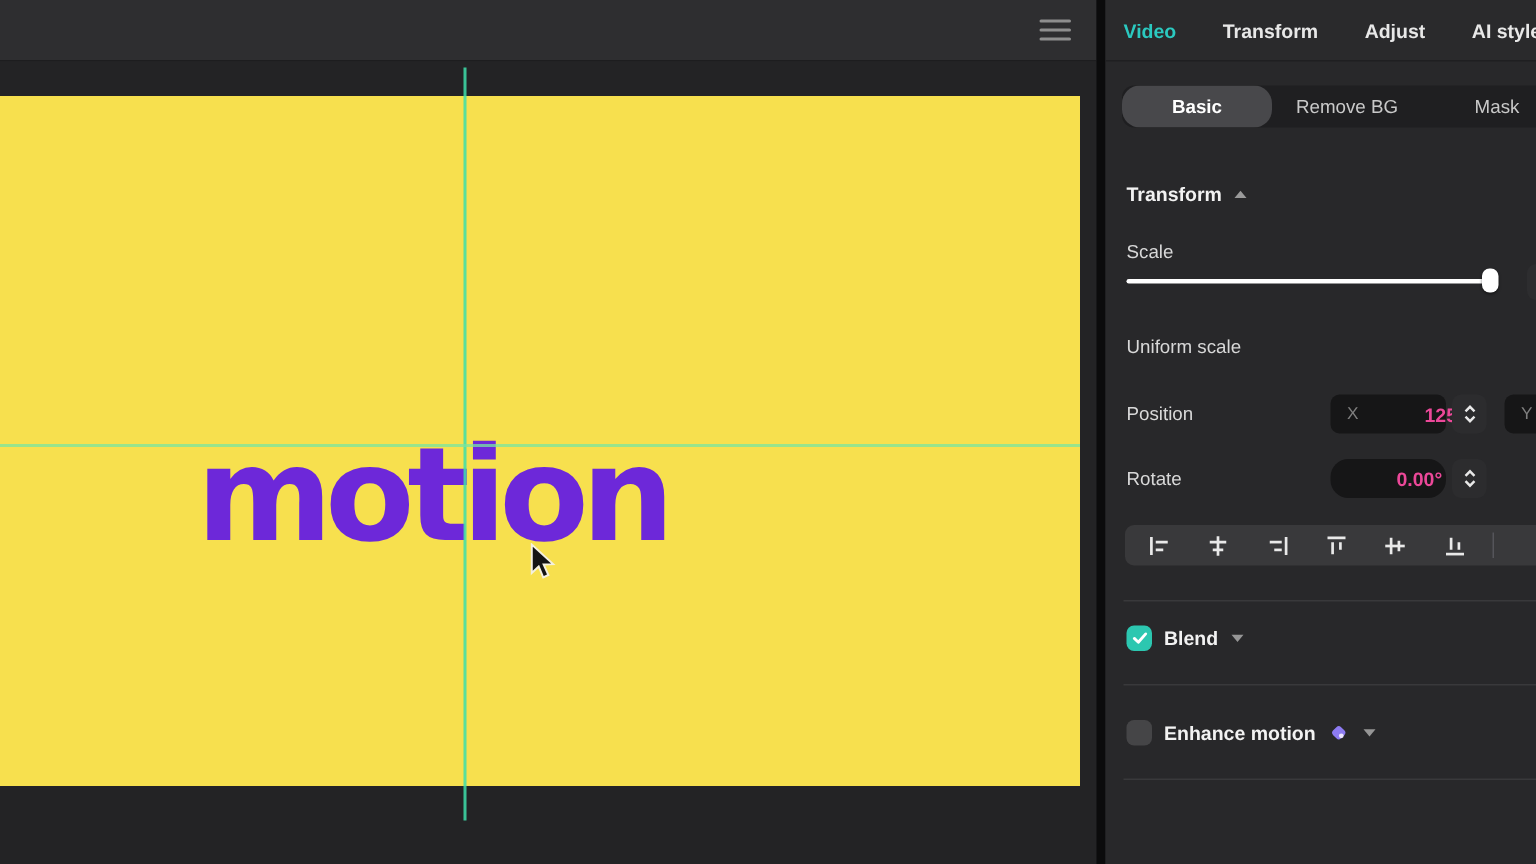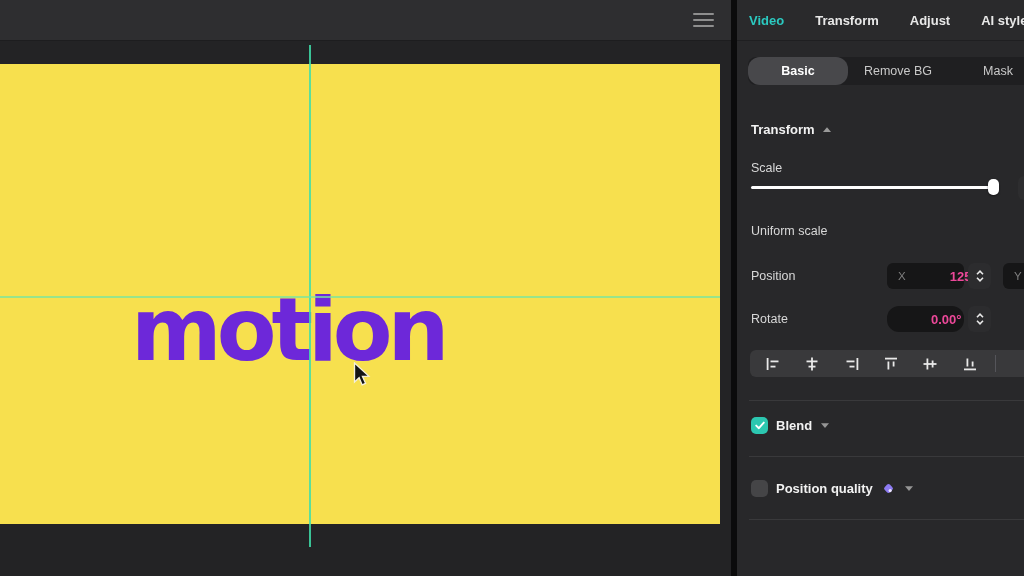--- a/index.html
+++ b/index.html
@@ -222,21 +222,21 @@
         <svg width="10" height="7" viewBox="0 0 10 7">
             <path d="M1 1.2 L9 1.2 L5 6 Z" fill="#969696"></path>
           </svg>
       </span>
     </div>
 
     <div class="h-rule" style="top:456px;"></div>
 
     <div class="toggle-row" style="top:479px;">
       <div class="checkbox"></div>
-      <span class="toggle-label">Position quality</span>
+      <span class="toggle-label">Enhance motion</span>
       <span class="gem">
         <svg width="15" height="15" viewBox="0 0 16 16">
           <rect x="4" y="4" width="8" height="8" rx="2.4" transform="rotate(45 8 8)" fill="#8d7bf2"></rect>
           <circle cx="9.8" cy="10.2" r="1.7" fill="#ece6ff"></circle>
         </svg>
       </span>
       <span class="chev-down">
         <svg width="10" height="7" viewBox="0 0 10 7">
             <path d="M1 1.2 L9 1.2 L5 6 Z" fill="#969696"></path>
           </svg>

